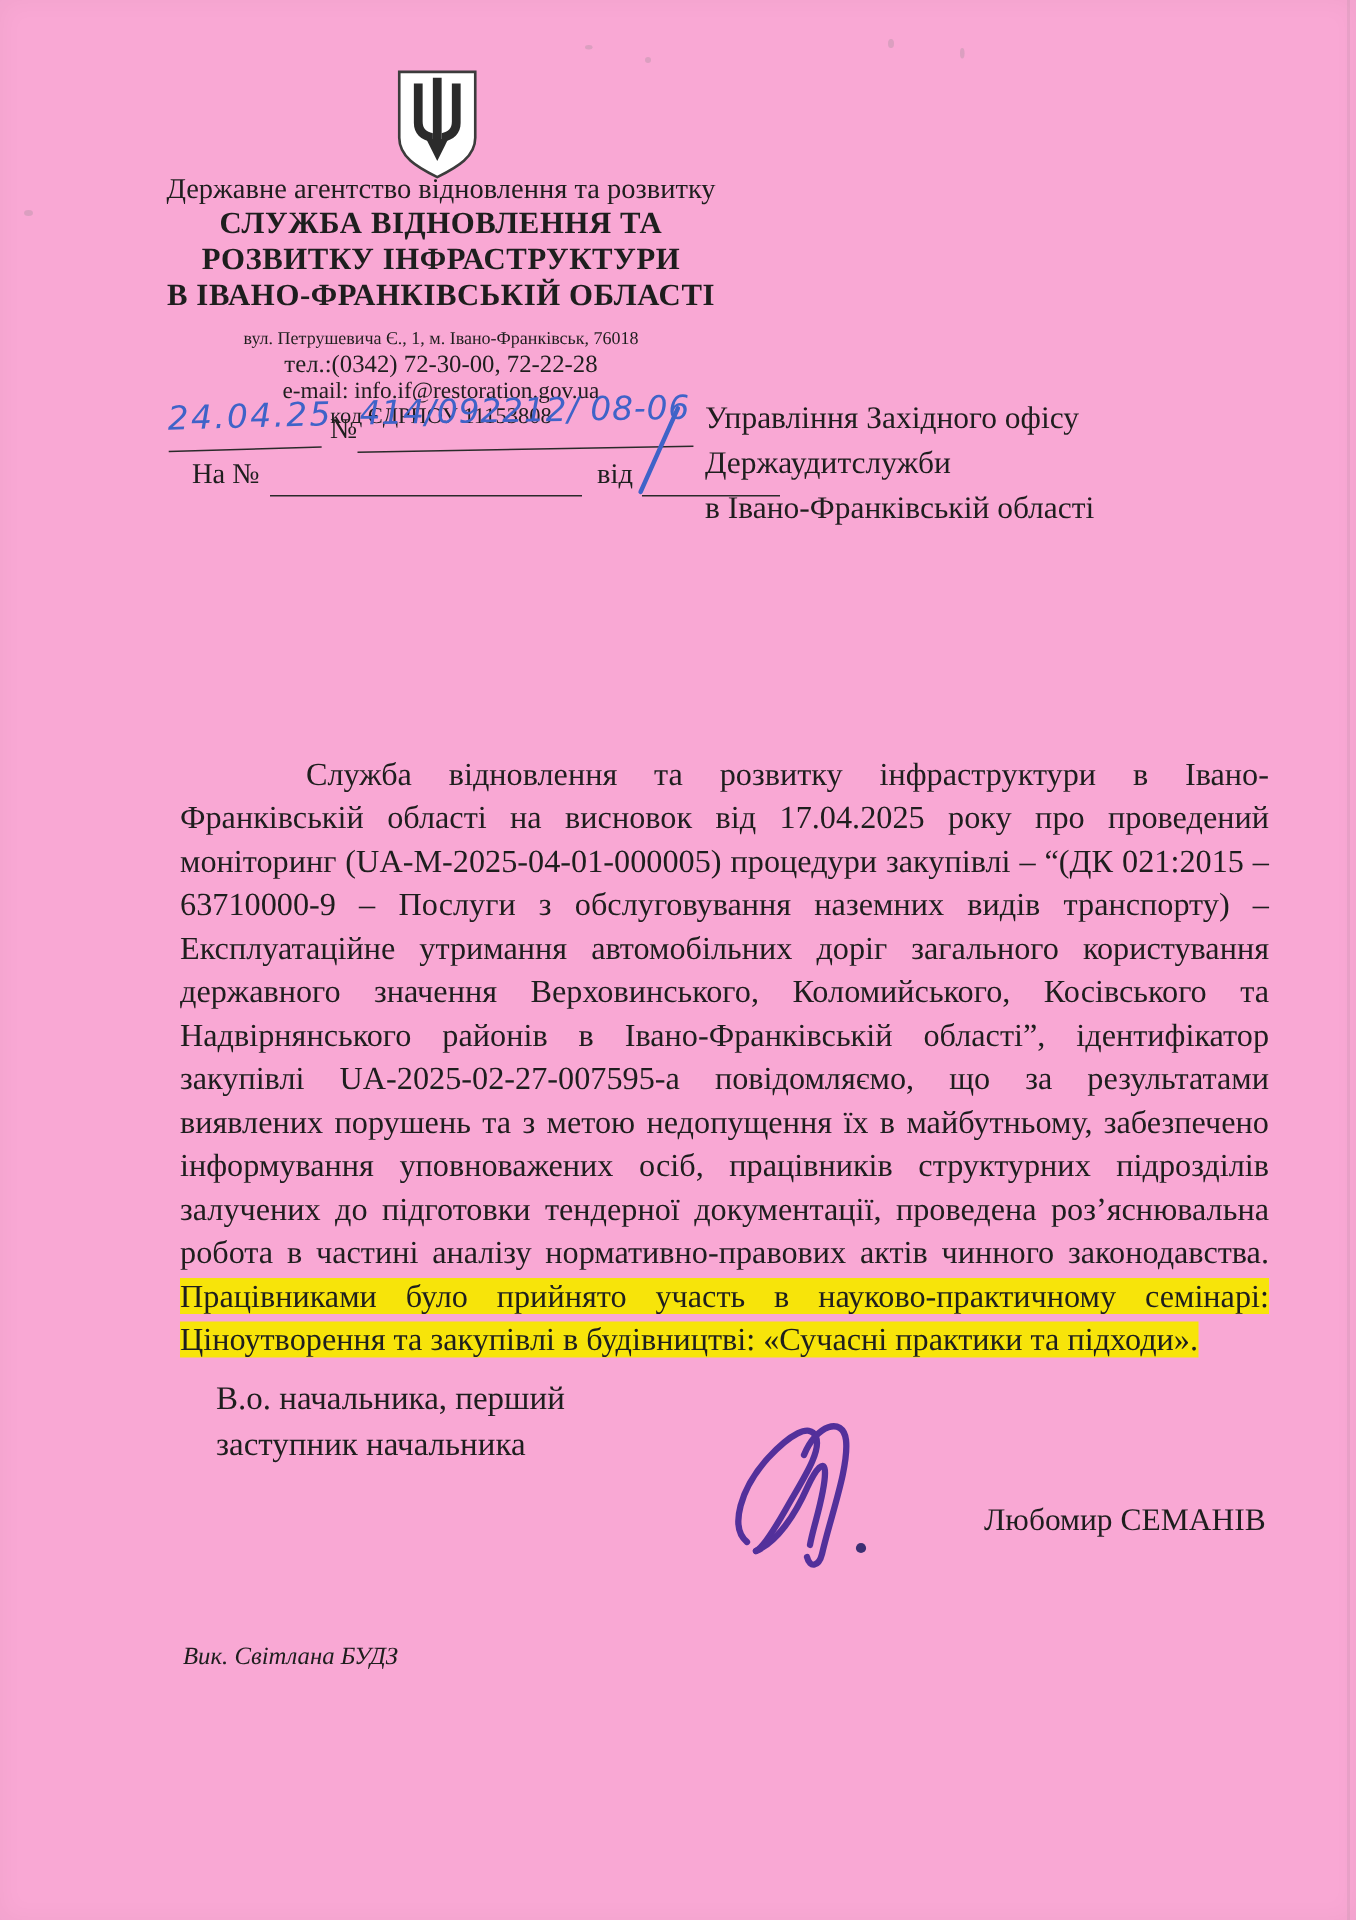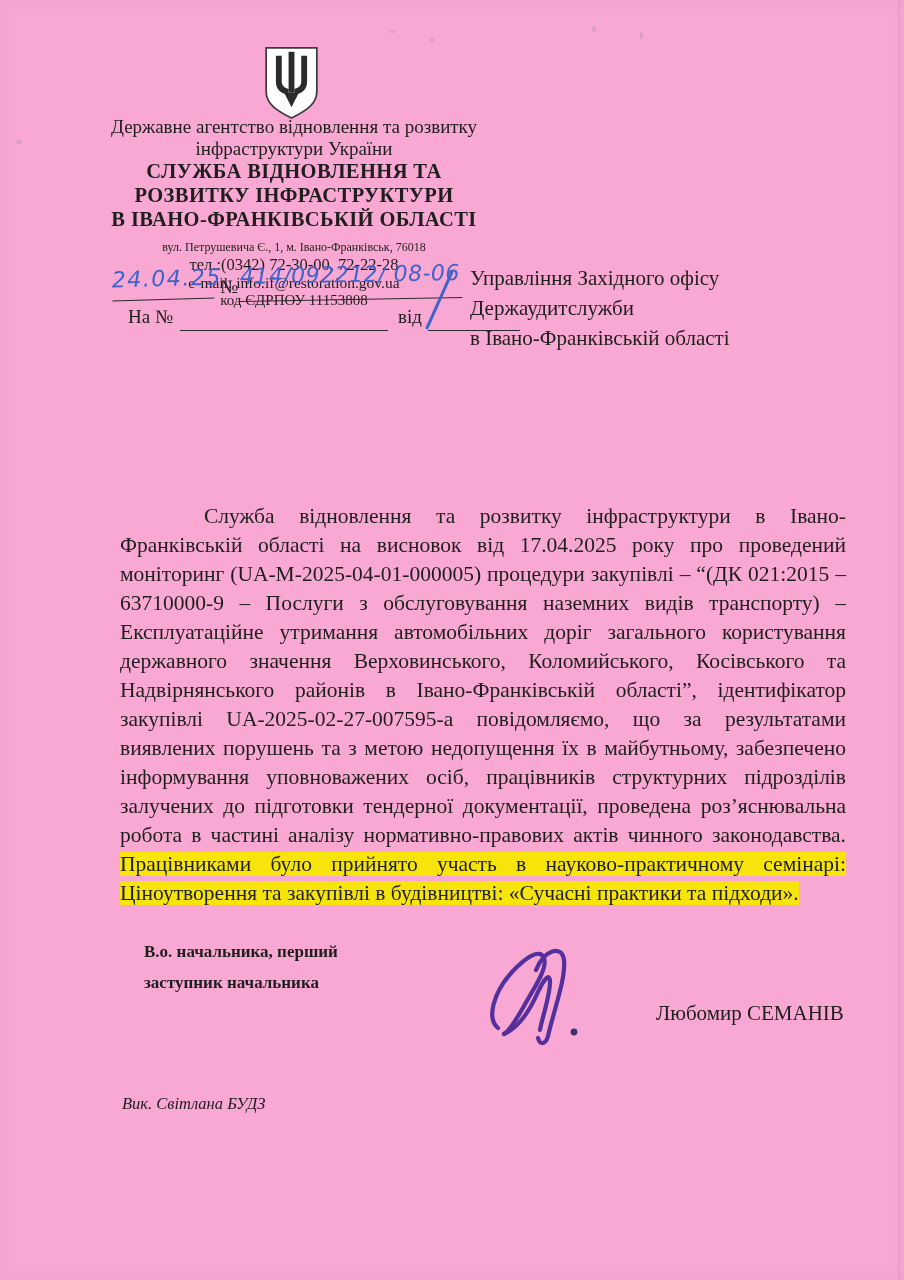--- a/index.html
+++ b/index.html
@@ -48,21 +48,21 @@
 
   
   .subject{position:absolute;left:120px;top:412px;font-size:21px;font-weight:bold;}
 
   
   .body-text{position:absolute;left:120px;top:502px;width:726px;
     font-size:21.5px;line-height:29px;text-align:justify;text-indent:84px;}
   .hl{background:#f7e40a;}
 
   
-  .sig-position{position:absolute;left:144px;top:936px;font-size:17px;line-height:31px;font-weight:bold;}
+  .sig-position{position:absolute;left:144px;top:916px;font-size:22px;line-height:31px;}
   .sig-svg{position:absolute;left:478px;top:940px;width:112px;height:112px;}
   .sig-name{position:absolute;left:656px;top:1001px;font-size:21px;}
 
   
   .executor{position:absolute;left:122px;top:1094px;font-size:16.5px;font-style:italic;}
 </style>
 </head>
 <body>
 
 <div class="page">
@@ -80,21 +80,20 @@
     <g fill="#2b2b2b">
       <path d="M27 7 h6 v42 h-6 Z"></path>
       <path d="M14 11 h6 v26 c0 5 2.5 7 7 8 v6 c-8.5 -1 -13 -6 -13 -13 Z"></path>
       <path d="M46 11 h-6 v26 c0 5 -2.5 7 -7 8 v6 c8.5 -1 13 -6 13 -13 Z"></path>
       <path d="M22.5 49 h15 l-7.5 15 Z"></path>
     </g>
   </svg>
 
   <div class="header-block">
     <div class="agency-line">Державне агентство відновлення та розвитку</div>
-    <div class="agency-line">інфраструктури України</div>
     <div class="org-line">СЛУЖБА ВІДНОВЛЕННЯ ТА</div>
     <div class="org-line">РОЗВИТКУ ІНФРАСТРУКТУРИ</div>
     <div class="org-line">В ІВАНО-ФРАНКІВСЬКІЙ ОБЛАСТІ</div>
     <div class="addr-line">вул. Петрушевича Є., 1, м. Івано-Франківськ, 76018</div>
     <div class="tel-line">тел.:(0342) 72-30-00, 72-22-28</div>
     <div class="mail-line">e-mail: info.if@restoration.gov.ua</div>
     <div class="edrpou-line">код ЄДРПОУ 11153808</div>
   </div>
 
   <div class="ref-date">24.04.25</div>

